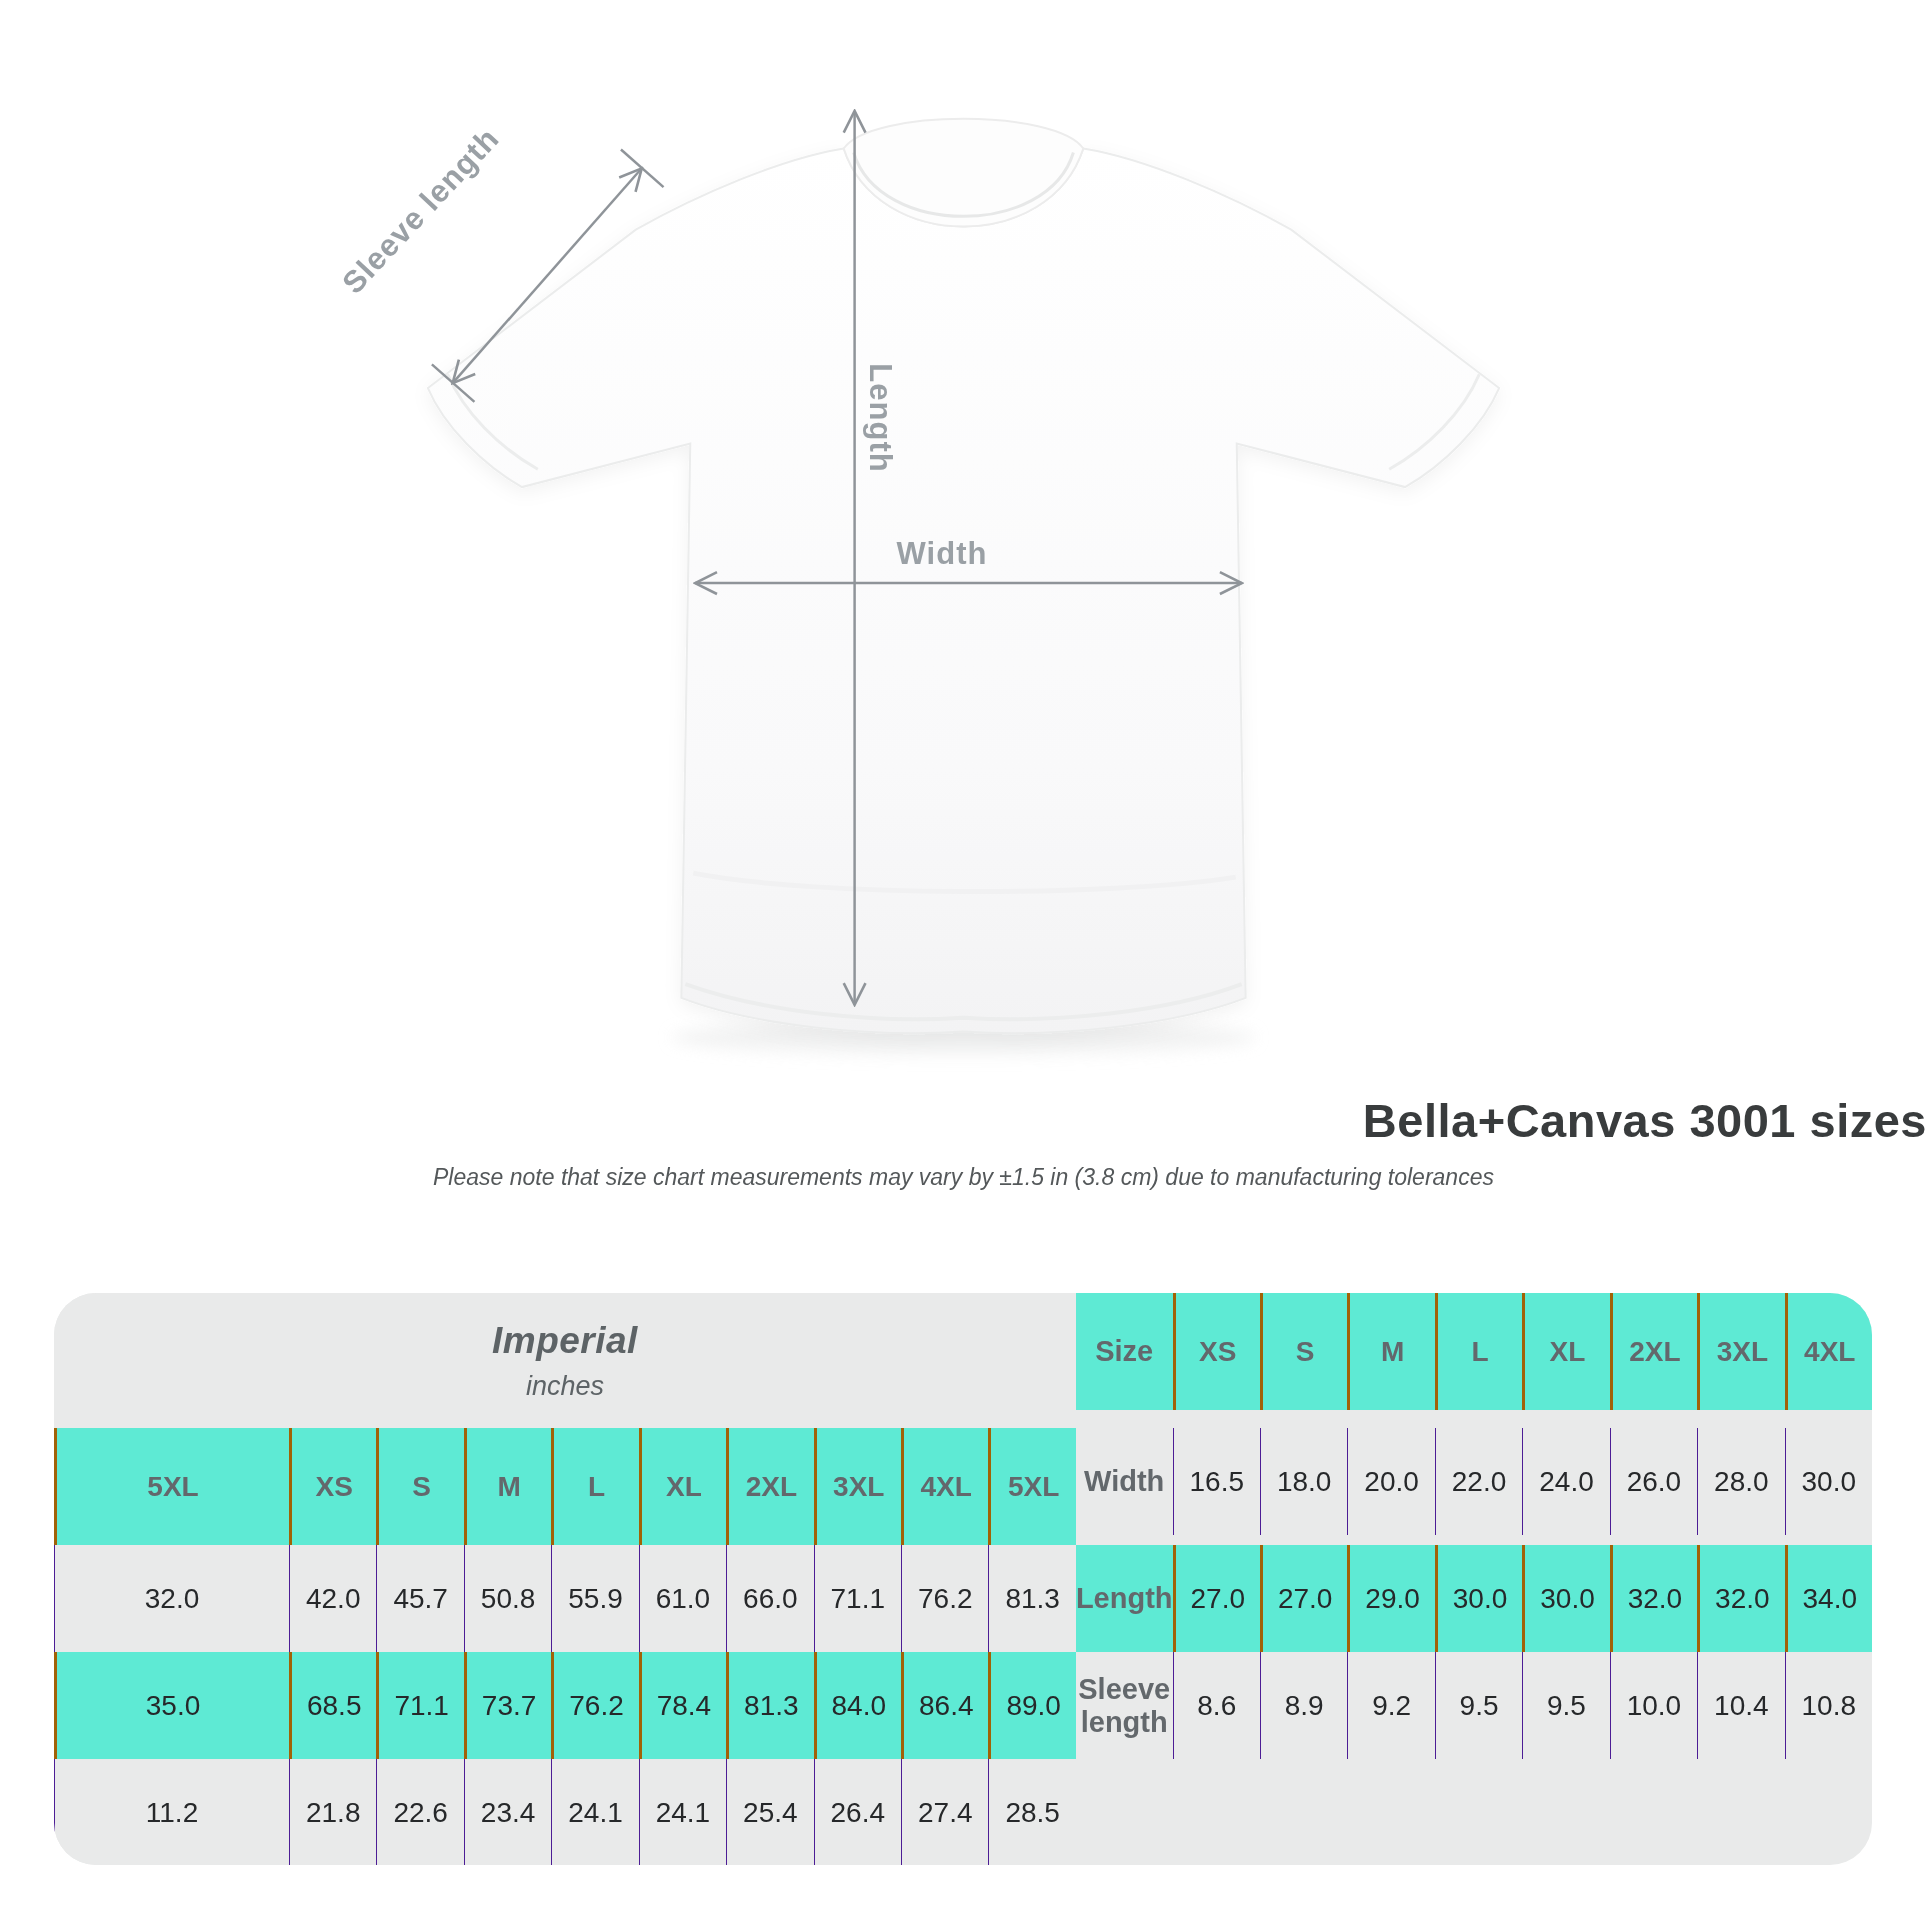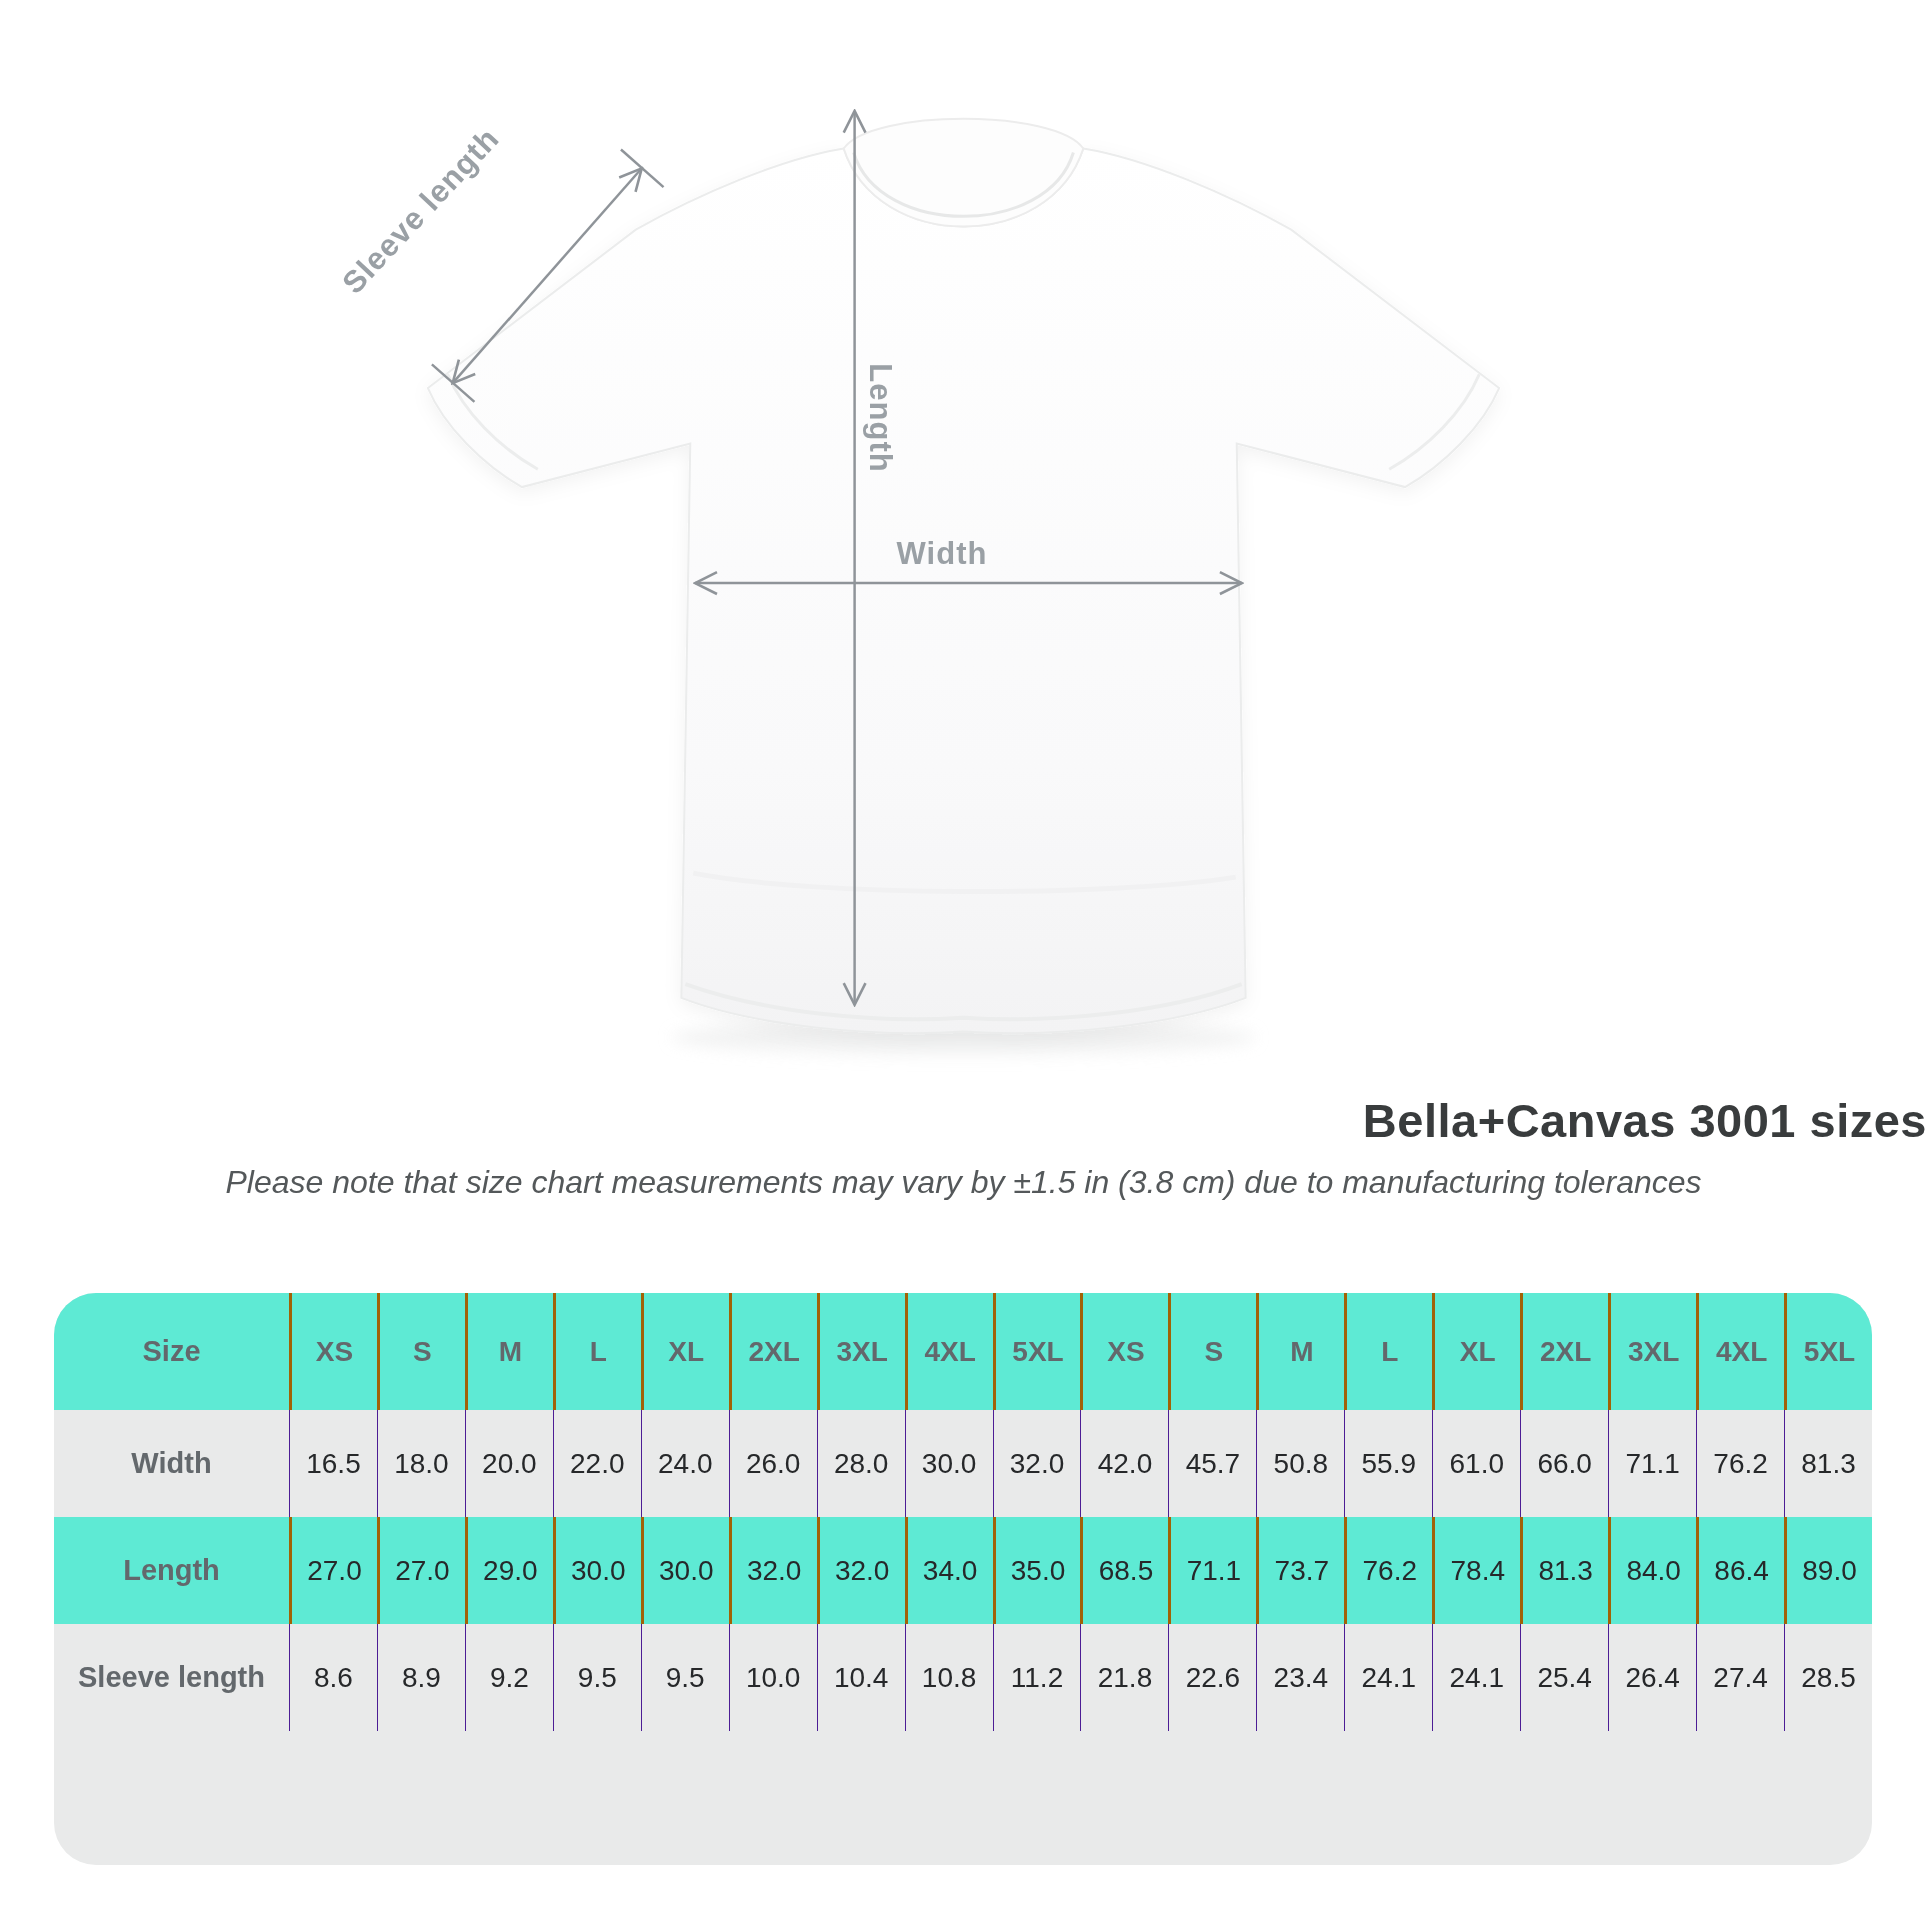--- a/index.html
+++ b/index.html
@@ -29,21 +29,21 @@
   .page-title{
     margin:0;
     font-size:47px;
     font-weight:bold;
     color:#393c3d;
     letter-spacing:0.5px;
     text-align:right;
   }
   .page-subtitle{
     margin:16px 0 0 0;
-    font-size:32px;
+    font-size:23px;
     font-style:italic;
     color:#54585a;
   }
   
   .panel{
     position:absolute;
     left:54px;top:1293px;
     width:1818px;height:572px;
     background:#e9eaea;
     border-radius:42px;
@@ -137,20 +137,24 @@
   </div>
 
   <div class="title-block">
     <h1 class="page-title">Bella+Canvas 3001 sizes</h1>
     <p class="page-subtitle">Please note that size chart measurements may vary by ±1.5 in (3.8 cm) due to manufacturing tolerances</p>
   </div>
 
   <div class="panel">
     <div class="grid" id="size-grid">
 
+    <div class="cell unit-cell" style="grid-column: 1 / span 10;">
+          <div class="unit-label">Imperial</div>
+          <div class="unit-sub">inches</div>
+        </div>
         <div class="cell h-cell row-label r-white">Size</div>
         <div class="cell h-cell sep r-white">XS</div>
         <div class="cell h-cell sep r-white">S</div>
         <div class="cell h-cell sep r-white">M</div>
         <div class="cell h-cell sep r-white">L</div>
         <div class="cell h-cell sep r-white">XL</div>
         <div class="cell h-cell sep r-white">2XL</div>
         <div class="cell h-cell sep r-white">3XL</div>
         <div class="cell h-cell sep r-white">4XL</div>
         <div class="cell h-cell sep r-white">5XL</div>

